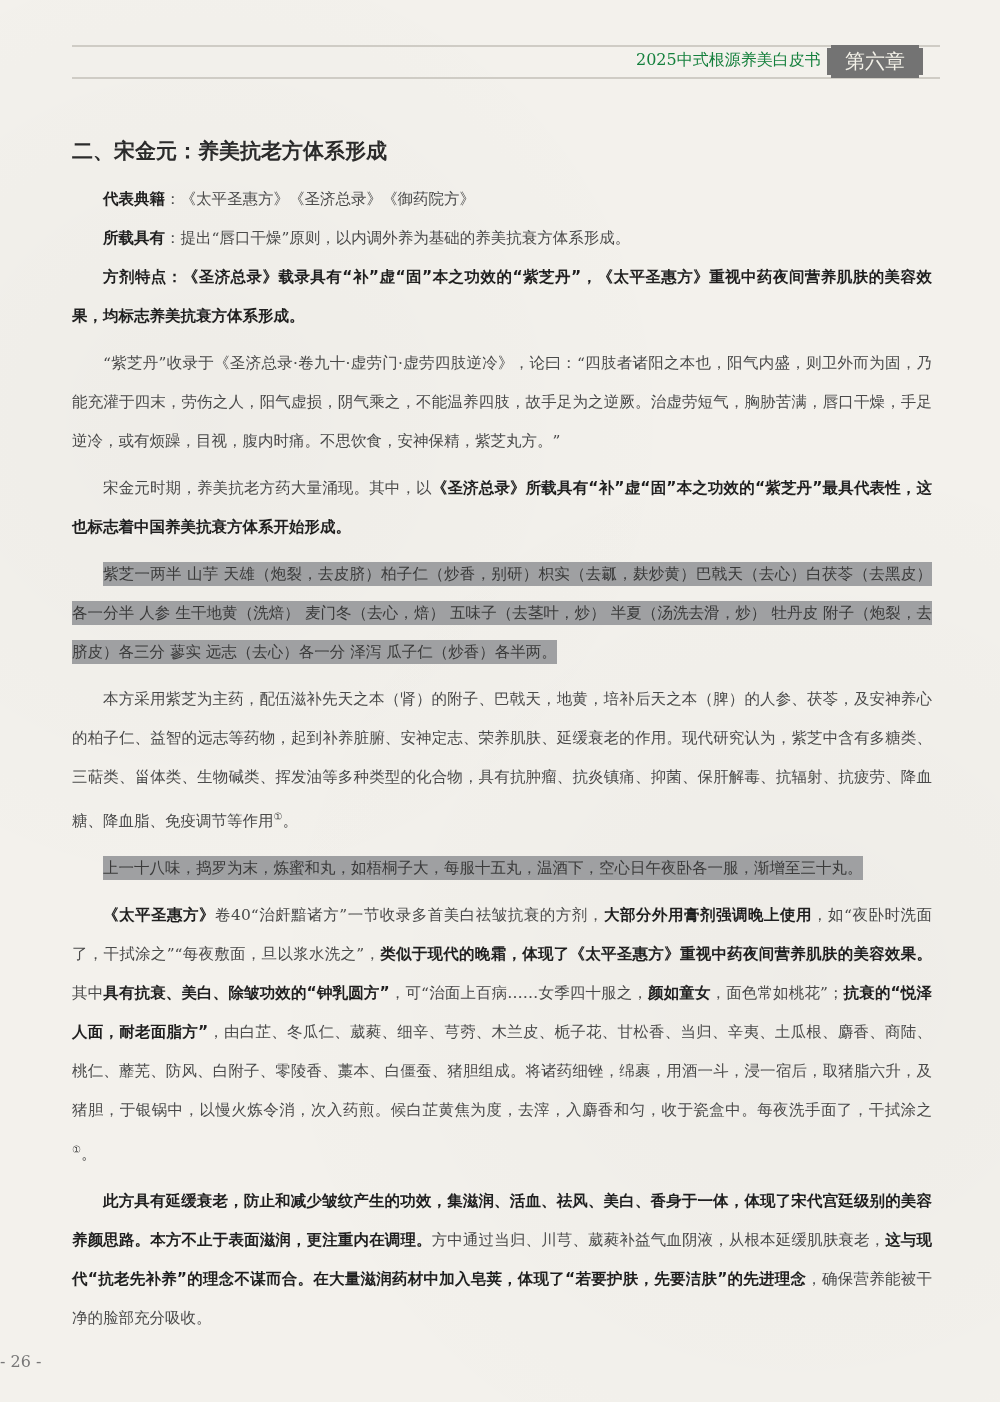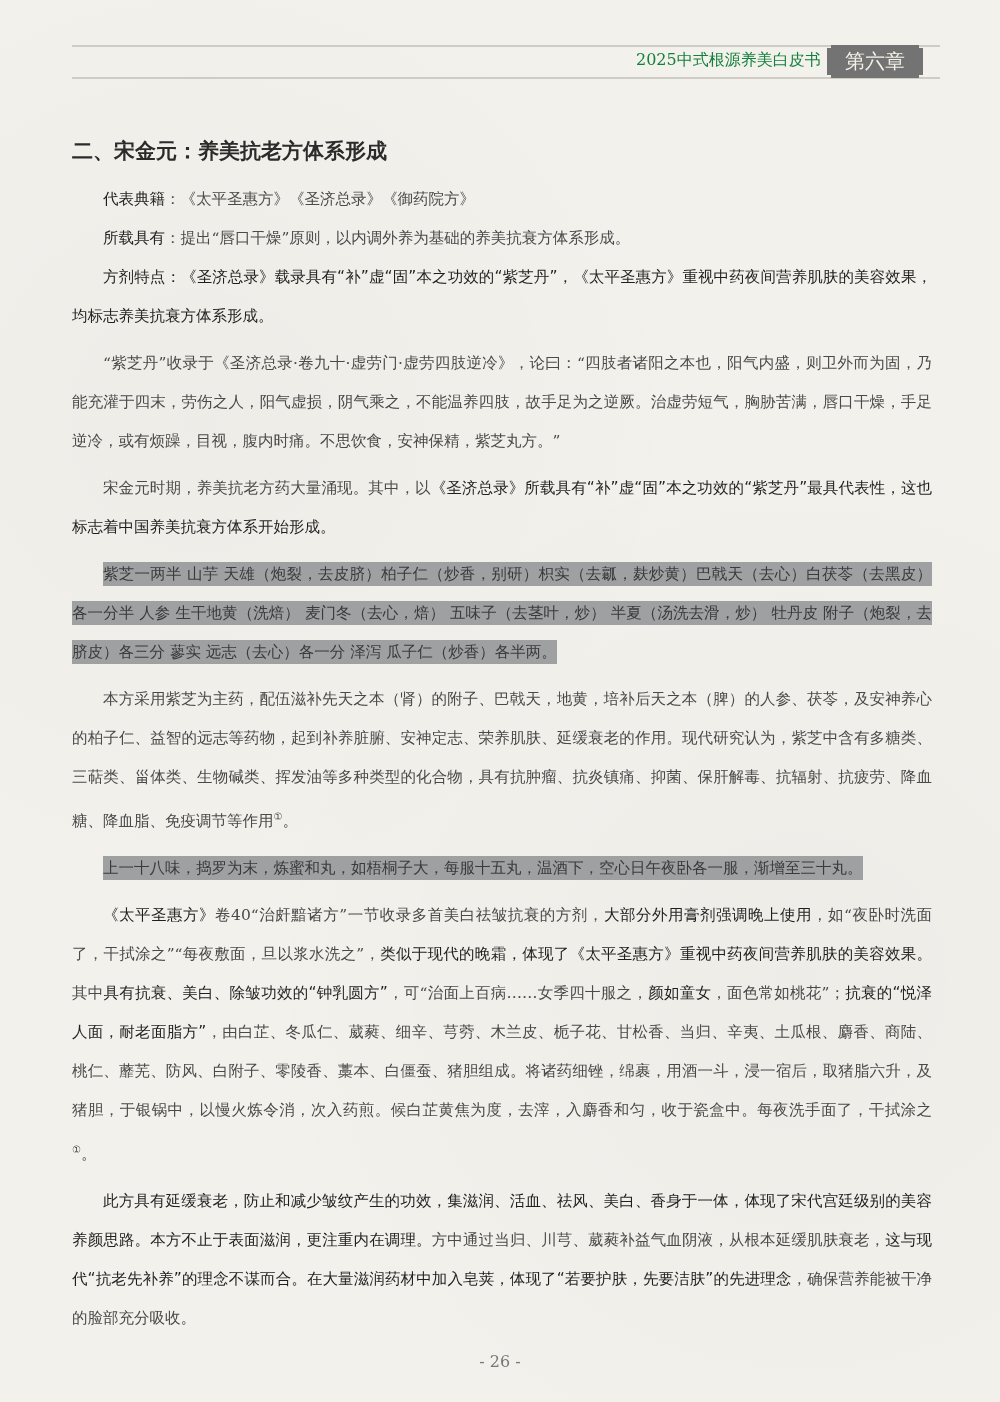--- a/index.html
+++ b/index.html
@@ -27,25 +27,25 @@
       font-family: "DejaVu Sans", "Liberation Sans", sans-serif;
       clip-path: polygon(4px 0, calc(100% - 4px) 0, calc(100% - 4px) 3px, 100% 3px, 100% calc(100% - 3px), calc(100% - 4px) calc(100% - 3px), calc(100% - 4px) 100%, 4px 100%, 4px calc(100% - 3px), 0 calc(100% - 3px), 0 3px, 4px 3px);
     }
     .content { position: absolute; left: 72px; top: 134px; width: 860px; }
     h2.section-title {
       margin: 0 0 12px 0; font-size: 21px; font-weight: bold; color: #2b2b2b;
       font-family: "DejaVu Sans", "Liberation Sans", sans-serif; line-height: 34px;
     }
     p { margin: 0 0 8px 0; font-size: 15.5px; line-height: 39px; text-indent: 31px; text-align: justify; color: #4a4a4a; }
     p.tight { margin-bottom: 0; }
-    .b { font-weight: normal; color: #1f1f1f; font-family: "DejaVu Sans", "Liberation Sans", sans-serif; }
+    .b { font-weight: bold; color: #1f1f1f; font-family: "DejaVu Sans", "Liberation Sans", sans-serif; }
     .hl { background: #9fa0a2; color: #3a3a3a; box-decoration-break: clone; -webkit-box-decoration-break: clone; padding: 3px 0; }
     sup { font-size: 10px; }
     .page-number {
-      position: absolute; top: 1352px; left: 0; width: 1000px; text-align: center;
+      position: absolute; top: 1352px; left: 0; width: 1000px; text-align: left;
       font-size: 16px; color: #777;
     }
   </style>
 </head>
 <body>
 
 <div class="header-line hl-top"></div>
 <div class="header-line hl-bot"></div>
 <div class="header-title">2025中式根源养美白皮书</div>
 <div class="chapter-badge">第六章</div>

